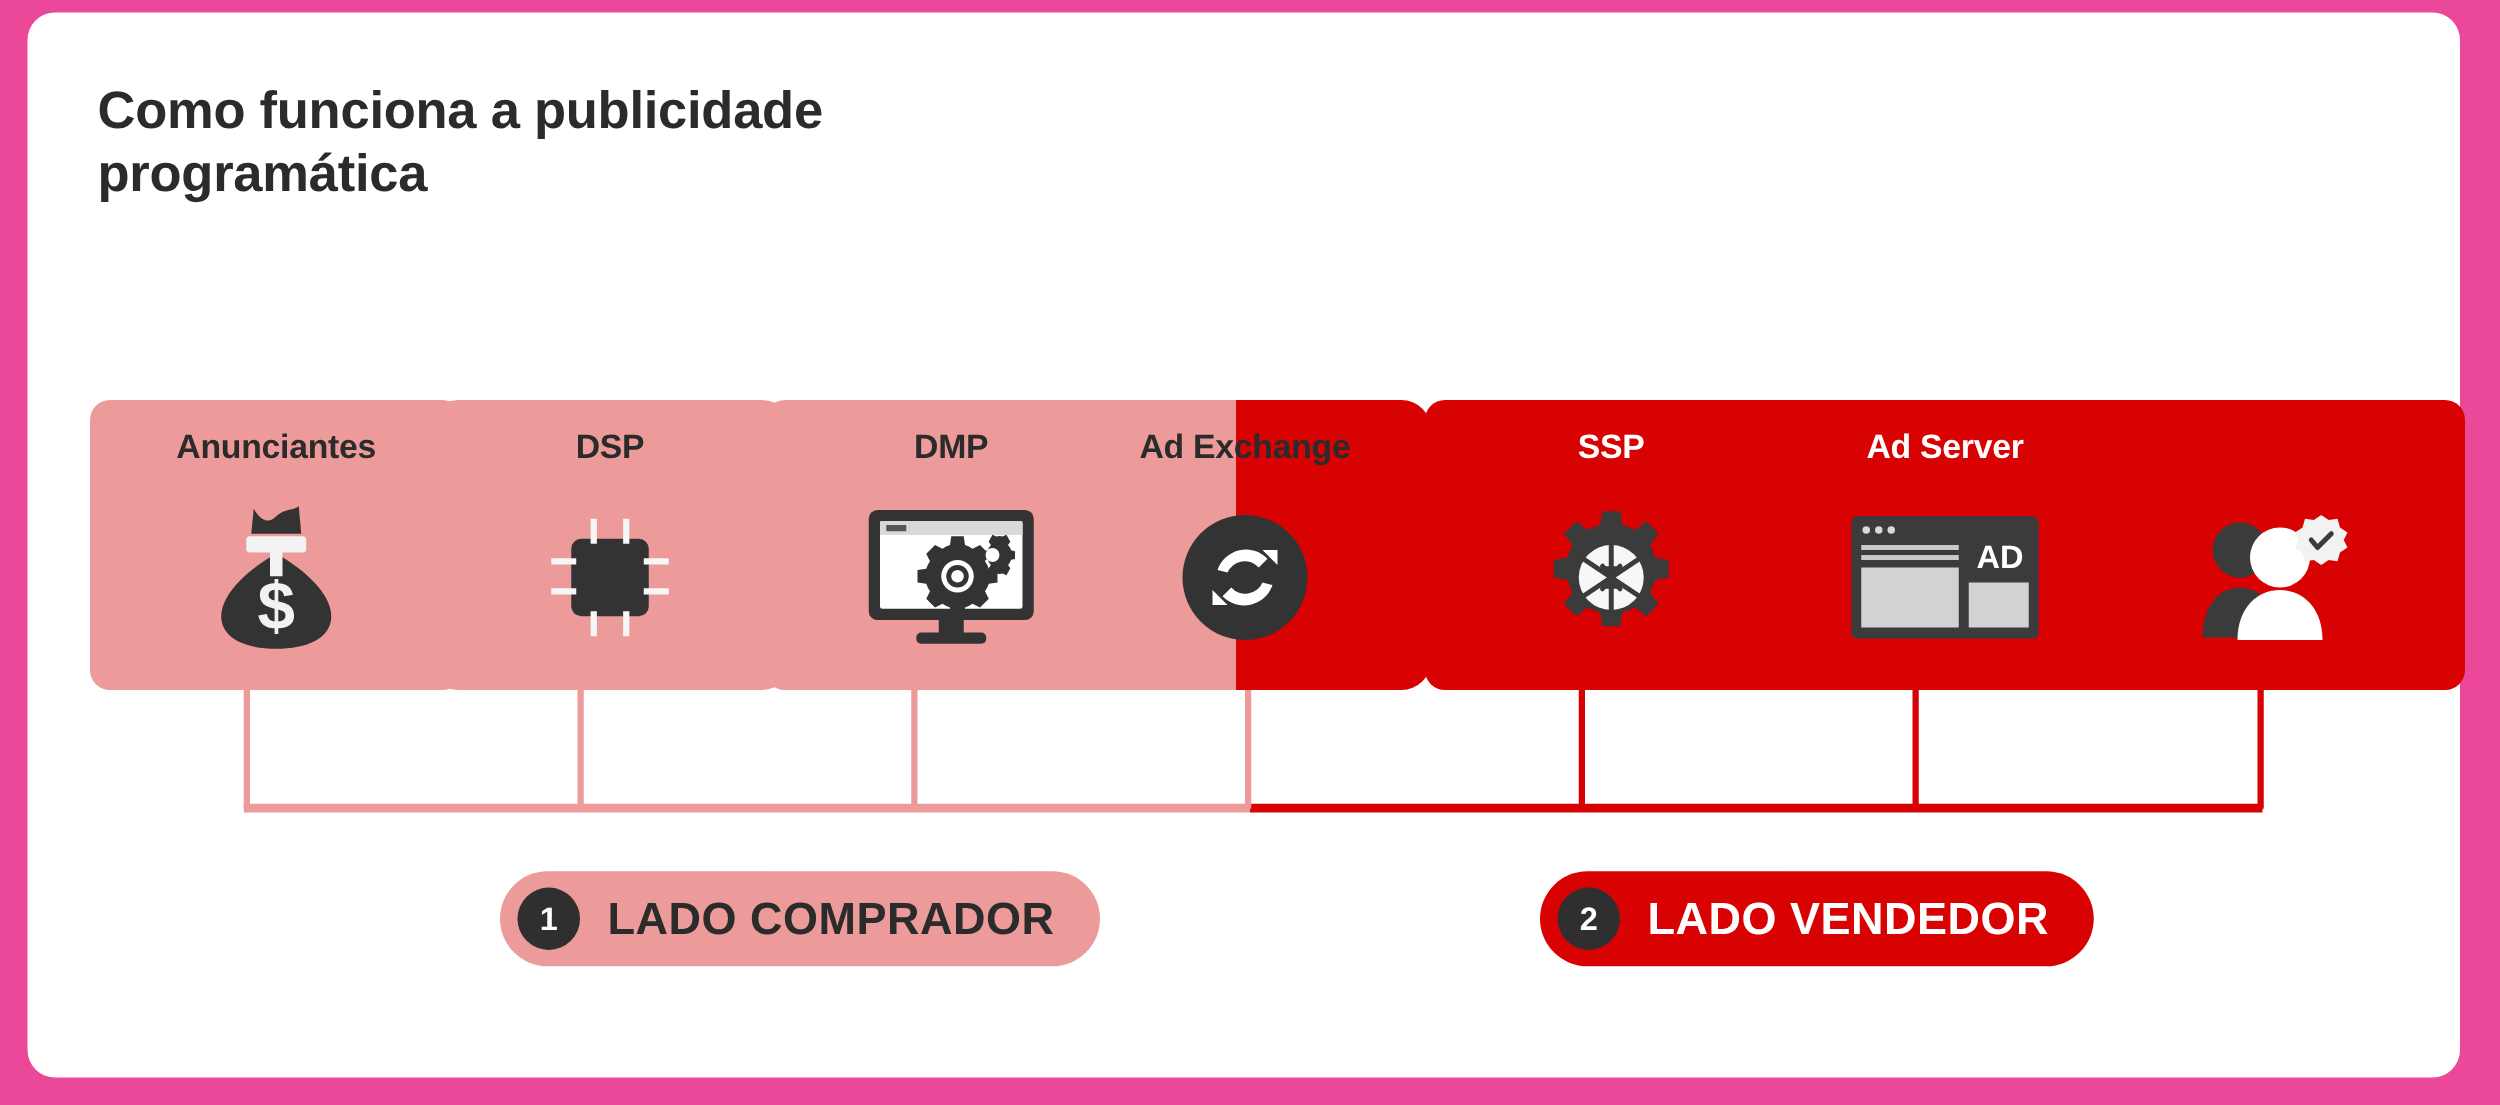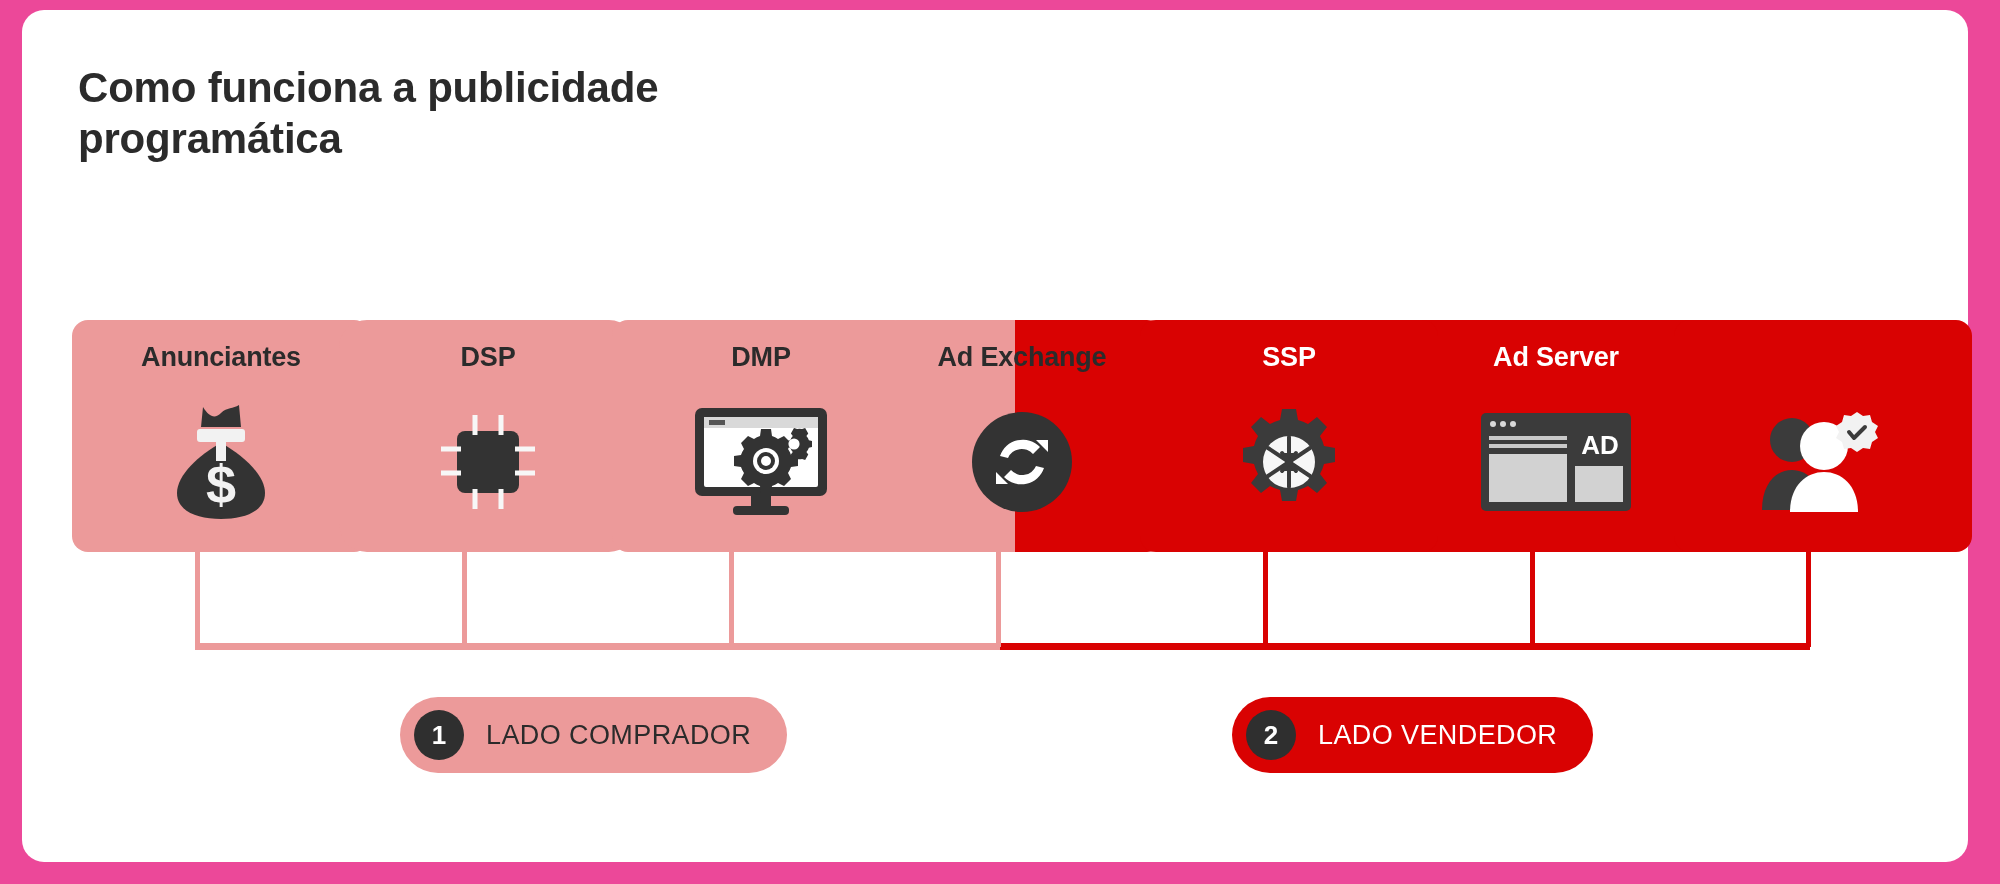--- a/index.html
+++ b/index.html
@@ -115,22 +115,22 @@
     color: #ffffff;
     font-size: 26px;
     font-weight: bold;
     display: flex;
     align-items: center;
     justify-content: center;
     flex: 0 0 auto;
   }
   .pill-text {
     margin-left: 22px;
-    font-size: 27px;
-    font-weight: normal;
+    font-size: 36px;
+    font-weight: bold;
     letter-spacing: 0.4px;
     white-space: nowrap;
   }
   .pill-buy  { background: #ec9a9a; }
   .pill-buy  .pill-text { color: #2b2b2b; }
   .pill-sell { background: #d90202; }
   .pill-sell .pill-text { color: #ffffff; }
 </style>
 </head>
 <body>
@@ -207,21 +207,21 @@
             <circle cx="73" cy="55" r="5" fill="#ffffff"></circle>
           </g>
           <g fill="#333333" transform="translate(101,38) scale(0.62)">
             <path d="M0 -26 l5 2 a18 18 0 0 1 8 0 l5 -2 l5 9 l-3 4 a18 18 0 0 1 4 7 l5 1 v10 l-5 1 a18 18 0 0 1 -4 7 l3 4 l-5 9 l-5 -2 a18 18 0 0 1 -8 0 l-5 2 l-5 -9 l3 -4 a18 18 0 0 1 -4 -7 l-5 -1 v-10 l5 -1 a18 18 0 0 1 4 -7 l-3 -4 z"></path>
             <circle cx="0" cy="0" r="9" fill="#ffffff"></circle>
           </g>
         </svg>
       </div>
     </div>
 
-    <div class="card tone-split" style="left:873px;border-radius:24px;">
+    <div class="card tone-split" style="left:847px;border-radius:24px;">
       <div class="card-bg" style="background:linear-gradient(to right,#ec9a9a 0%,#ec9a9a 47.5%,#d90202 47.5%,#d90202 100%);"></div>
       <div class="card-label">Ad Exchange</div>
       <div class="card-icon">
         <svg width="104" height="104" viewBox="0 0 104 104">
           <circle cx="52" cy="52" r="50" fill="#333333"></circle>
           <g fill="#ffffff">
             <path d="M30 46 A24 24 0 0 1 70 37 l-7 7 A15 15 0 0 0 38 48 Z"></path>
             <path d="M66 30 l12 0 l0 12 l-6 -6 z"></path>
             <path d="M74 58 A24 24 0 0 1 34 67 l7 -7 A15 15 0 0 0 66 56 Z"></path>
             <path d="M38 74 l-12 0 l0 -12 l6 6 z"></path>

